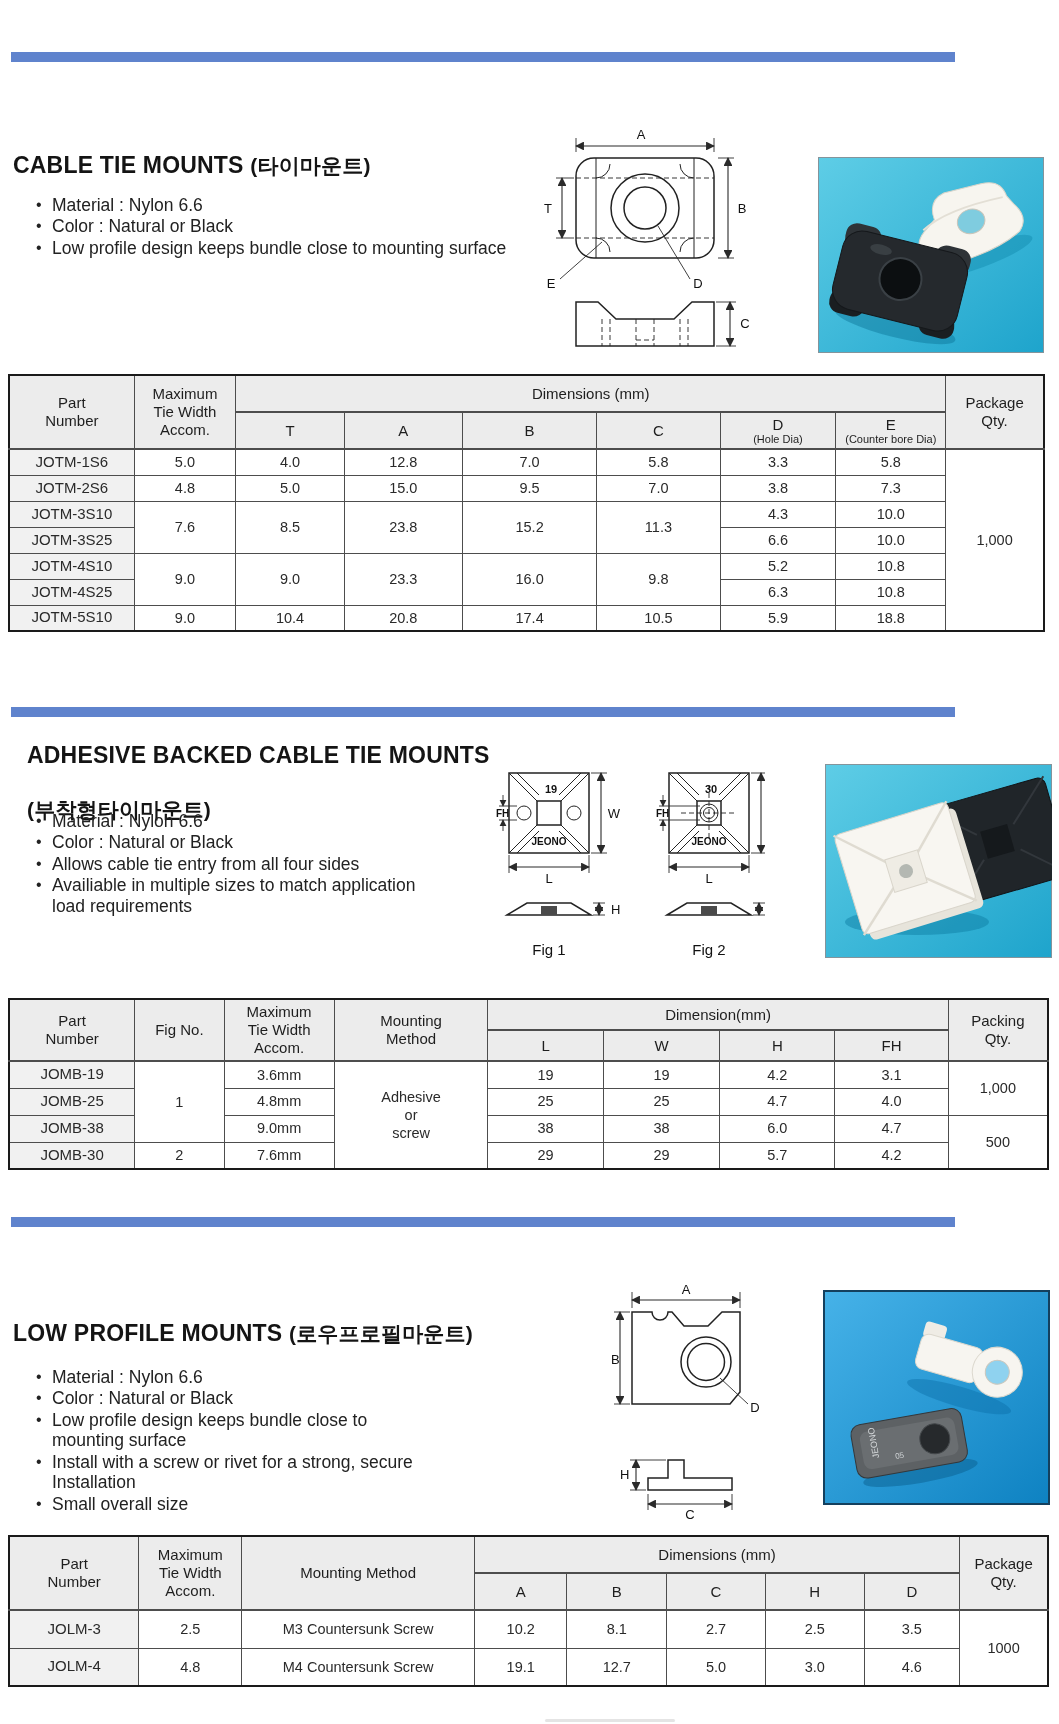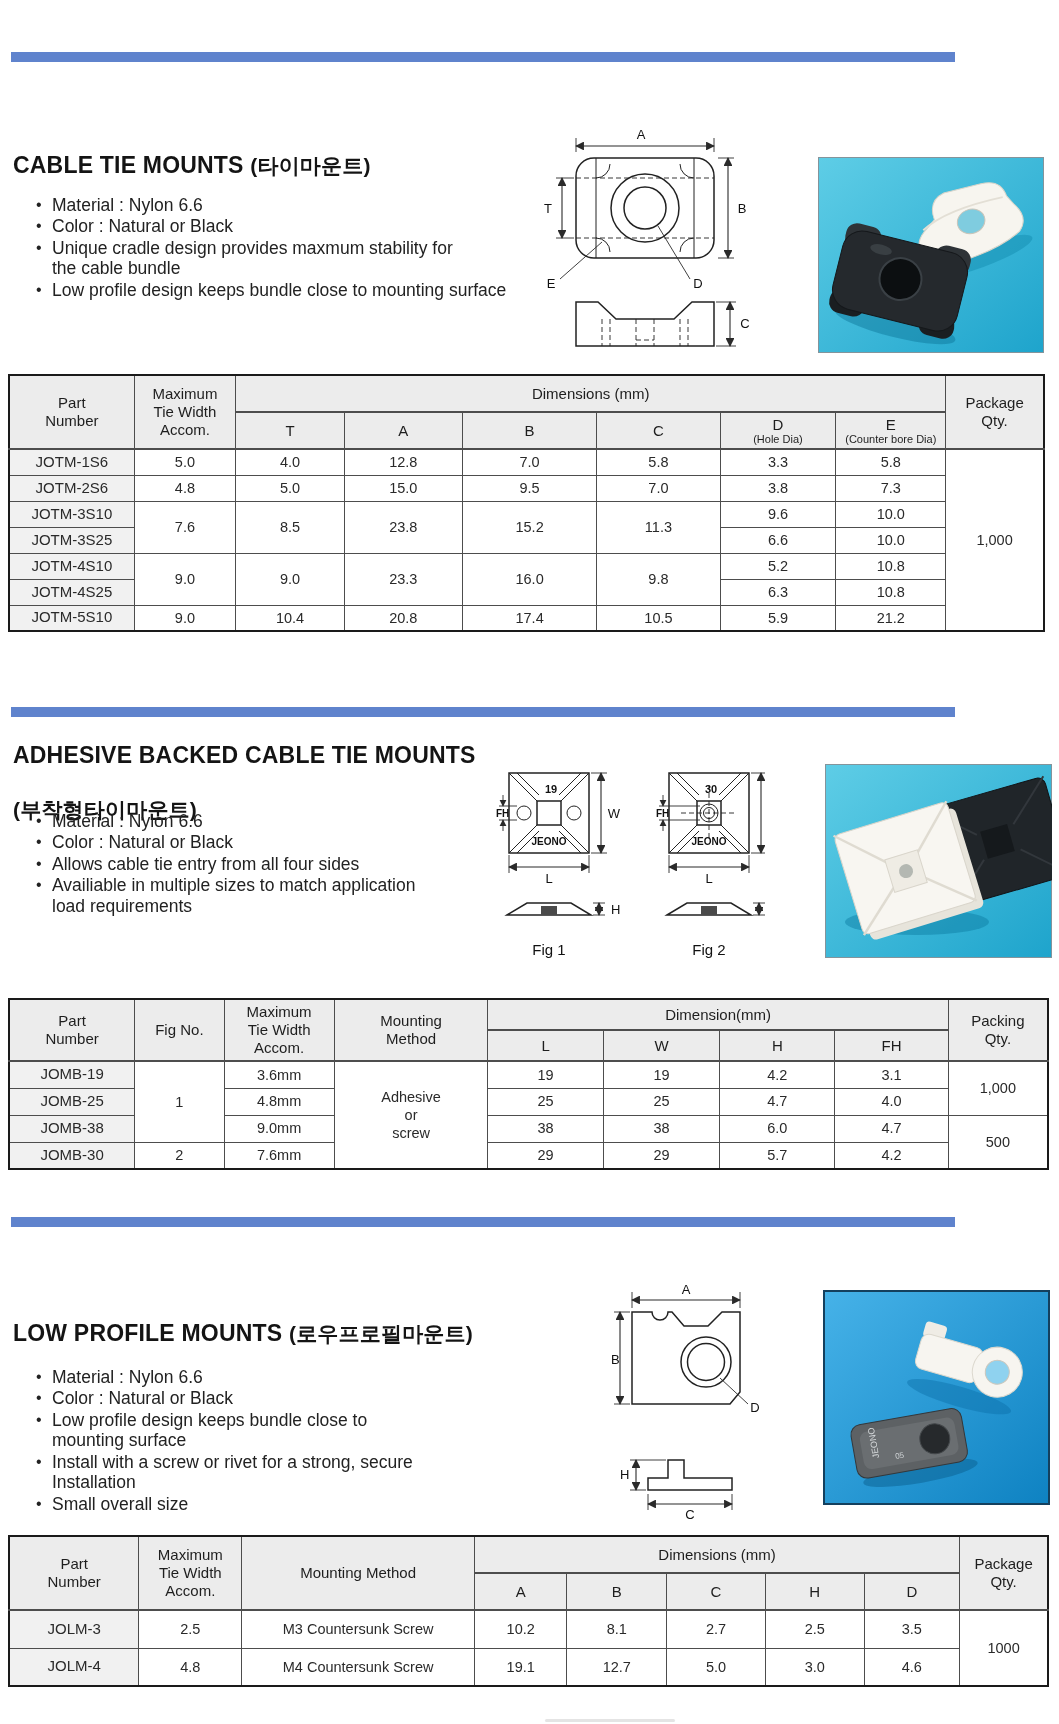--- a/index.html
+++ b/index.html
@@ -62,22 +62,20 @@
 
   <div class="hbar" style="top:52px"></div>
 
   <div class="sec-title" style="left:13px;top:152px">
     <span>CABLE TIE MOUNTS</span>
     <span class="kr">(타이마운트)</span>
   </div>
   <ul class="bullets" style="left:16px;top:180px;width:478px">
       <li>Material : Nylon 6.6</li>
       <li>Color : Natural or Black</li>
-      <li>Unique cradle design provides maxmum stability for
-the cable bundle</li>
       <li>Low profile design keeps bundle close to mounting surface</li>
     </ul>
 
   <svg class="abs" style="left:518px;top:126px" width="248" height="238" viewBox="0 0 248 238">
     <line class="ext" x1="58" y1="12" x2="58" y2="26"></line>
     <line class="ext" x1="196" y1="12" x2="196" y2="26"></line>
     <line class="dim" x1="58" y1="20" x2="196" y2="20"></line>
     <text class="dl" x="123" y="13" text-anchor="middle">A</text>
     <rect class="ol" x="58" y="32" width="138" height="100" rx="18"></rect>
     <line class="thin" x1="78" y1="32" x2="78" y2="132"></line>
@@ -191,21 +189,21 @@
           <td>3.8</td>
           <td>7.3</td>
         </tr>
         <tr>
           <td class="rowlabel">JOTM-3S10</td>
           <td rowspan="2">7.6</td>
           <td rowspan="2">8.5</td>
           <td rowspan="2">23.8</td>
           <td rowspan="2">15.2</td>
           <td rowspan="2">11.3</td>
-          <td>9.6</td>
+          <td>4.3</td>
           <td>10.0</td>
         </tr>
         <tr>
           <td class="rowlabel">JOTM-3S25</td>
           <td>6.6</td>
           <td>10.0</td>
         </tr>
         <tr>
           <td class="rowlabel">JOTM-4S10</td>
           <td rowspan="2">9.0</td>
@@ -222,28 +220,28 @@
           <td>10.8</td>
         </tr>
         <tr>
           <td class="rowlabel">JOTM-5S10</td>
           <td>9.0</td>
           <td>10.4</td>
           <td>20.8</td>
           <td>17.4</td>
           <td>10.5</td>
           <td>5.9</td>
-          <td>21.2</td>
+          <td>18.8</td>
         </tr>
       </tbody>
     </table>
 
   <div class="hbar" style="top:707px"></div>
 
-  <div class="sec-title two-line" style="left:13px;top:742px"><span>ADHESIVE BACKED CABLE TIE MOUNTS</span><br>
+  <div class="sec-title two-line" style="left:27px;top:742px"><span>ADHESIVE BACKED CABLE TIE MOUNTS</span><br>
     <span class="kr">(부착형타이마운트)</span>
   </div>
   <ul class="bullets" style="left:16px;top:796px;width:470px">
       <li>Material : Nylon 6.6</li>
       <li>Color : Natural or Black</li>
       <li>Allows cable tie entry from all four sides</li>
       <li>Availiable in multiple sizes to match application
 load requirements</li>
     </ul>
 

